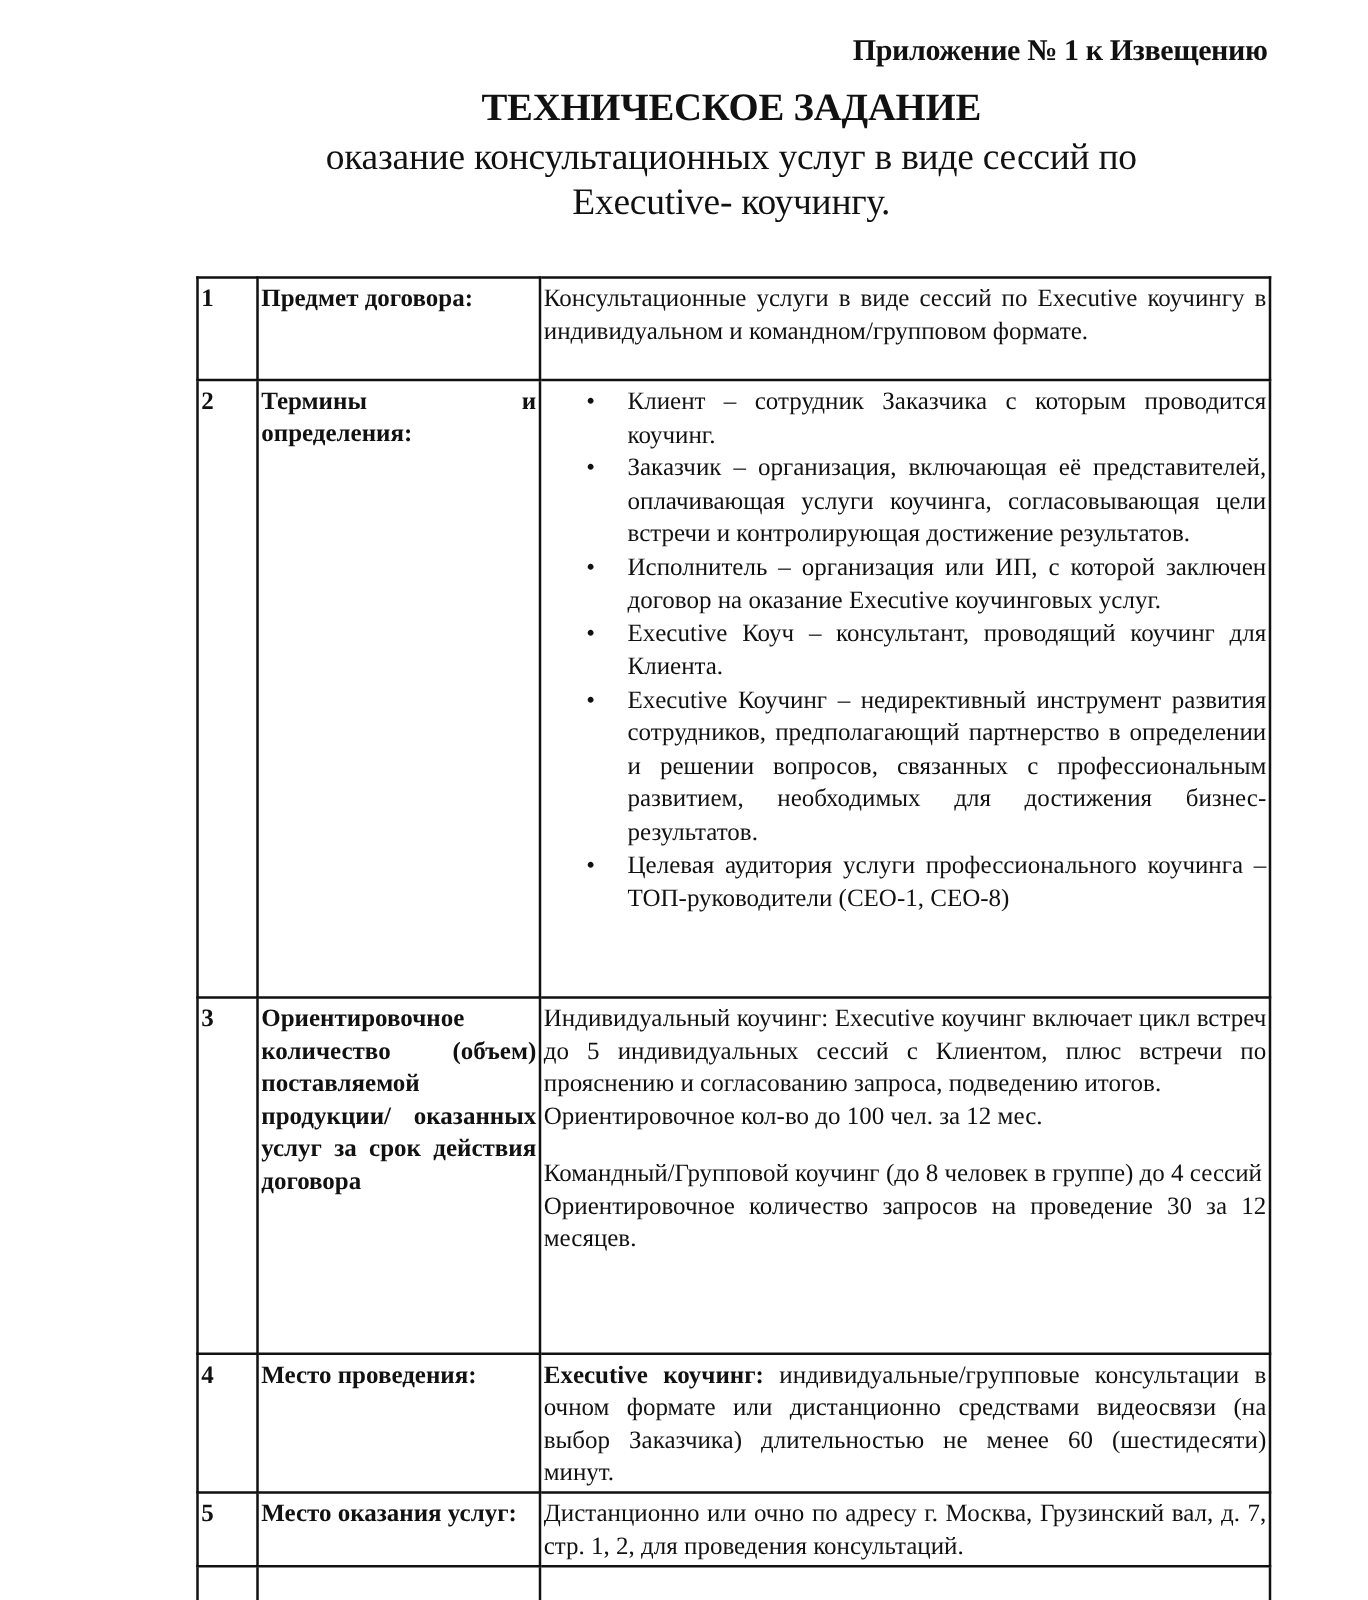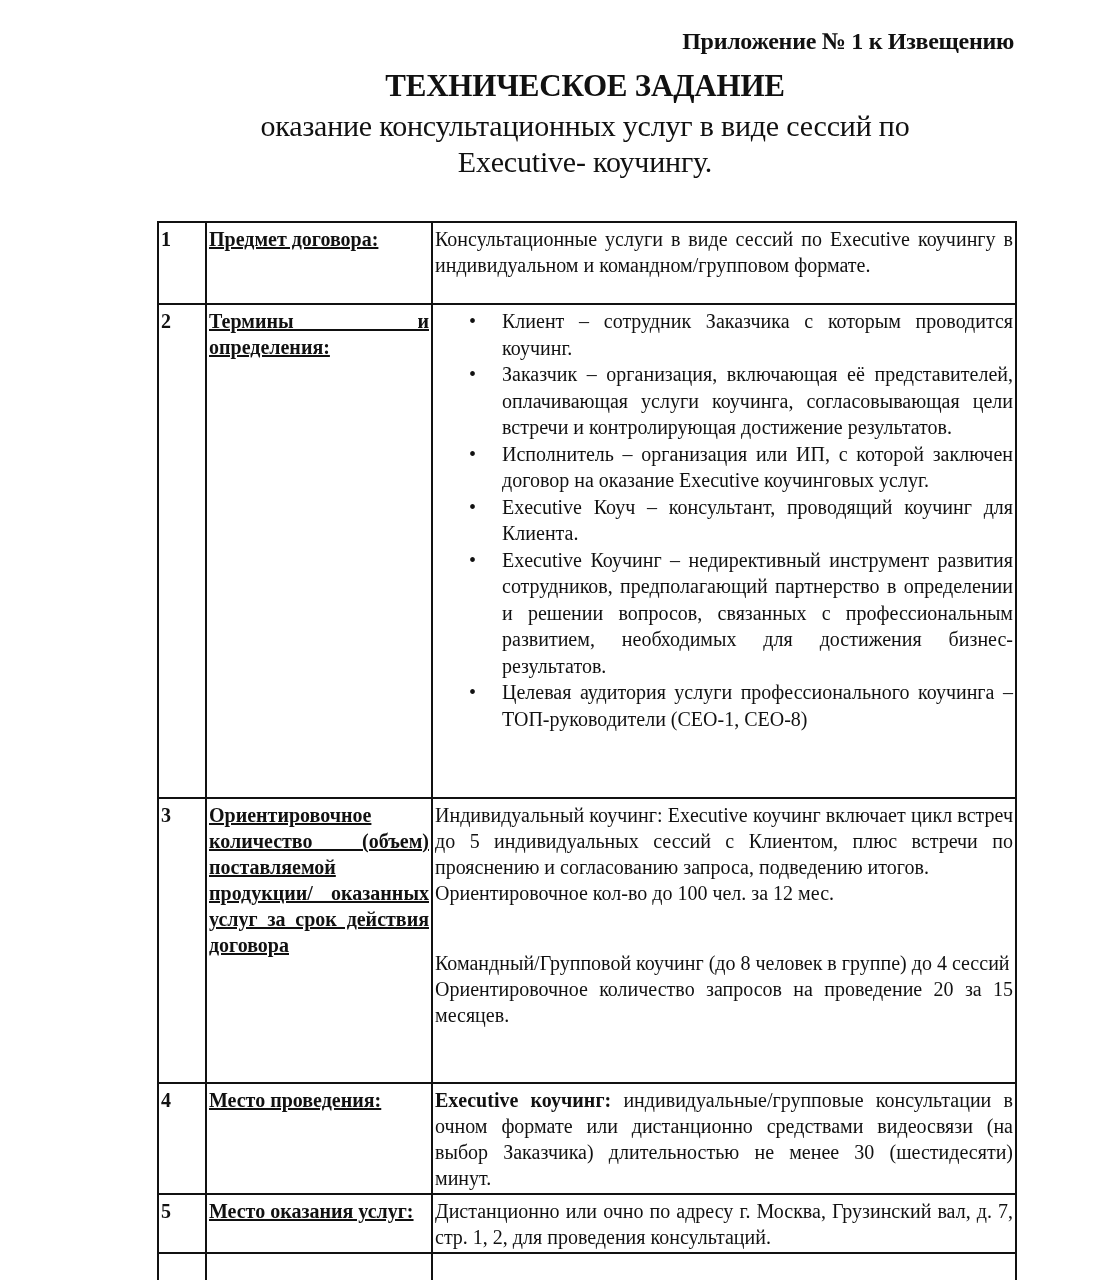--- a/index.html
+++ b/index.html
@@ -24,25 +24,25 @@
       border-collapse: collapse; table-layout: fixed;
       font-size: 20px; line-height: 26px;
     }
     table.spec td {
       border: 2px solid #111111; vertical-align: top; padding: 3px 2px 2px 2px;
     }
     col.c-num { width: 48px; }
     col.c-label { width: 226px; }
     col.c-val { width: 584px; }
     td.num { font-weight: bold; padding-left: 3px; }
-    td.label { font-weight: bold; text-align: justify; text-align-last: left; text-decoration: underline; }
+    td.label { font-weight: bold; text-align: justify; text-align-last: left; }
     td.label.jl { text-align-last: auto; }
     td.val { text-align: justify; }
     .p { margin: 0; }
-    .p.gap { margin-top: 44px; }
+    .p.gap { margin-top: 20px; }
     ul.terms { list-style: none; margin: 0; padding: 0; }
     ul.terms li {
       position: relative; padding-left: 67px; text-align: justify; line-height: 26.5px;
       margin-bottom: 0;
     }
     ul.terms li .bullet {
       position: absolute; left: 34px; top: 0;
     }
     .row-h1 { height: 82px; }
     .row-h2 { height: 494px; }
@@ -88,27 +88,27 @@
         </ul>
       </td>
     </tr>
     <tr class="row-h3">
       <td class="num">3</td>
       <td class="label">Ориентировочное количество (объем) поставляемой продукции/ оказанных услуг за срок действия договора</td>
       <td class="val">
         <p class="p">Индивидуальный коучинг: Executive коучинг включает цикл встреч до 5 индивидуальных сессий с Клиентом, плюс встречи по прояснению и согласованию запроса, подведению итогов.</p>
         <p class="p">Ориентировочное кол-во до 100 чел. за 12 мес.</p>
         <p class="p gap">Командный/Групповой коучинг (до 8 человек в группе) до 4 сессий</p>
-        <p class="p">Ориентировочное количество запросов на проведение 20 за 15 месяцев.</p>
+        <p class="p">Ориентировочное количество запросов на проведение 30 за 12 месяцев.</p>
       </td>
     </tr>
     <tr class="row-h4">
       <td class="num">4</td>
       <td class="label">Место проведения:</td>
-      <td class="val"><b class="inl">Executive коучинг:</b> <span>индивидуальные/групповые консультации в очном формате или дистанционно средствами видеосвязи (на выбор Заказчика) длительностью не менее 30 (шестидесяти) минут.</span></td>
+      <td class="val"><b class="inl">Executive коучинг:</b> <span>индивидуальные/групповые консультации в очном формате или дистанционно средствами видеосвязи (на выбор Заказчика) длительностью не менее 60 (шестидесяти) минут.</span></td>
     </tr>
     <tr class="row-h5">
       <td class="num">5</td>
       <td class="label jl">Место оказания услуг:</td>
       <td class="val">Дистанционно или очно по адресу г. Москва, Грузинский вал, д. 7, стр. 1, 2, для проведения консультаций.</td>
     </tr>
     <tr class="row-h6">
       <td></td>
       <td></td>
       <td></td>

